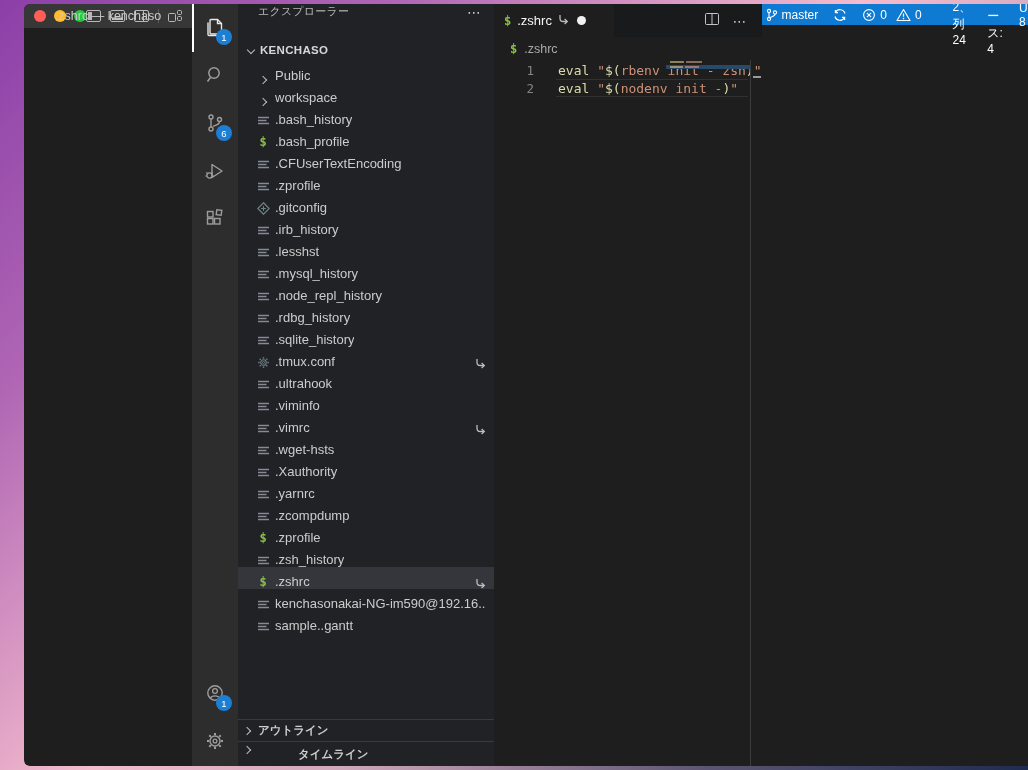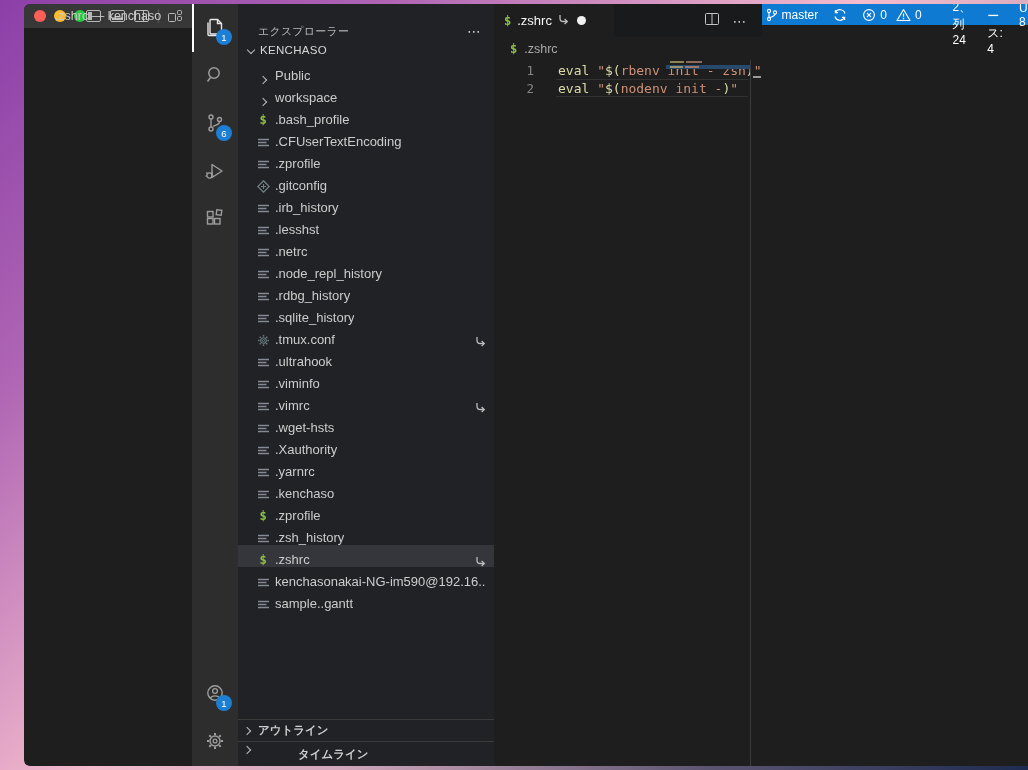--- a/index.html
+++ b/index.html
@@ -28,24 +28,24 @@
   .activitybar { width:46px; background:#2d2d2d; display:flex; flex-direction:column; align-items:center; flex:0 0 46px; }
   .act { width:46px; height:48px; display:flex; align-items:center; justify-content:center; position:relative; color:#9d9d9d; }
   .act.active { color:#e7e7e7; }
   .act.active::before { content:""; position:absolute; left:0; top:0; bottom:0; width:2px; background:#ffffff; }
   .badge { position:absolute; right:6px; bottom:7px; min-width:16px; height:16px; border-radius:9px;
     background:#1d7fd4; color:#fff; font-size:9.5px; display:flex; align-items:center; justify-content:center; padding:0 3px; }
   .act-spacer { flex:1; }
 
   
   .sidebar { width:256px; background:#212226; display:flex; flex-direction:column; flex:0 0 256px; min-height:0; }
-  .sb-header { height:35px; display:flex; align-items:flex-end; padding:0 12px 0 20px; flex:0 0 35px; }
+  .sb-header { height:35px; display:flex; align-items:flex-start; padding:0 12px 0 20px; flex:0 0 35px; }
   .sb-title { font-size:11px; color:#b8b8b8; letter-spacing:.2px; }
   .sb-more { margin-left:auto; color:#cccccc; font-size:14px; letter-spacing:1px; cursor:pointer; }
-  .sb-root { height:22px; display:flex; align-items:center; padding-left:4px; font-weight:normal; font-size:11.5px; color:#d7d7d7; letter-spacing:.3px; }
+  .sb-root { height:22px; display:flex; align-items:center; padding-left:4px; font-weight:bold; font-size:11.5px; color:#d7d7d7; letter-spacing:.3px; }
   .tree { flex:1; overflow:hidden; }
   .tree-row { height:22px; display:flex; align-items:flex-end; padding-left:16px; padding-right:8px; color:#cccccc; cursor:pointer; }
   .tree-row.selected { background:#34363c; }
   .tr-slot { width:18px; display:flex; align-items:center; justify-content:center; flex:0 0 18px; }
   .tr-label { margin-left:3px; white-space:nowrap; overflow:hidden; font-size:13px; }
   .tr-arrow { margin-left:auto; display:flex; }
   .chev { width:6px; height:6px; border-right:1.4px solid #bdbdbd; border-bottom:1.4px solid #bdbdbd; display:inline-block; }
   .chev.right { transform:rotate(-45deg); }
   .chev.down  { transform:rotate(45deg); }
   .dollar { color:#8dc149; font-family:"DejaVu Sans Mono",monospace; font-weight:bold; font-size:12px; }
@@ -230,20 +230,32 @@
               <span class="tr-label">Public</span>
             </div>
             <div class="tree-row">
               <span class="tr-slot icon-slot">
                 <span class="chev right"></span>
               </span>
               <span class="tr-label">workspace</span>
             </div>
             <div class="tree-row">
               <span class="tr-slot icon-slot">
+                <svg width="13" height="13" viewBox="0 0 13 13">
+                  <g stroke="#858b94" stroke-width="1.5">
+                    <line x1="1" y1="3.5" x2="12" y2="3.5"></line>
+                    <line x1="1" y1="6.5" x2="9.5" y2="6.5"></line>
+                    <line x1="1" y1="9.5" x2="12" y2="9.5"></line>
+                  </g>
+                </svg>
+              </span>
+              <span class="tr-label">.bash_history</span>
+            </div>
+            <div class="tree-row">
+              <span class="tr-slot icon-slot">
                 <span class="dollar">$</span>
               </span>
               <span class="tr-label">.bash_profile</span>
             </div>
             <div class="tree-row">
               <span class="tr-slot icon-slot">
                 <svg width="13" height="13" viewBox="0 0 13 13">
                   <g stroke="#858b94" stroke-width="1.5">
                     <line x1="1" y1="3.5" x2="12" y2="3.5"></line>
                     <line x1="1" y1="6.5" x2="9.5" y2="6.5"></line>
@@ -301,21 +313,21 @@
             <div class="tree-row">
               <span class="tr-slot icon-slot">
                 <svg width="13" height="13" viewBox="0 0 13 13">
                   <g stroke="#858b94" stroke-width="1.5">
                     <line x1="1" y1="3.5" x2="12" y2="3.5"></line>
                     <line x1="1" y1="6.5" x2="9.5" y2="6.5"></line>
                     <line x1="1" y1="9.5" x2="12" y2="9.5"></line>
                   </g>
                 </svg>
               </span>
-              <span class="tr-label">.netrc</span>
+              <span class="tr-label">.mysql_history</span>
             </div>
             <div class="tree-row">
               <span class="tr-slot icon-slot">
                 <svg width="13" height="13" viewBox="0 0 13 13">
                   <g stroke="#858b94" stroke-width="1.5">
                     <line x1="1" y1="3.5" x2="12" y2="3.5"></line>
                     <line x1="1" y1="6.5" x2="9.5" y2="6.5"></line>
                     <line x1="1" y1="9.5" x2="12" y2="9.5"></line>
                   </g>
                 </svg>
@@ -452,21 +464,21 @@
             <div class="tree-row">
               <span class="tr-slot icon-slot">
                 <svg width="13" height="13" viewBox="0 0 13 13">
                   <g stroke="#858b94" stroke-width="1.5">
                     <line x1="1" y1="3.5" x2="12" y2="3.5"></line>
                     <line x1="1" y1="6.5" x2="9.5" y2="6.5"></line>
                     <line x1="1" y1="9.5" x2="12" y2="9.5"></line>
                   </g>
                 </svg>
               </span>
-              <span class="tr-label">.kenchaso</span>
+              <span class="tr-label">.zcompdump</span>
             </div>
             <div class="tree-row">
               <span class="tr-slot icon-slot">
                 <span class="dollar">$</span>
               </span>
               <span class="tr-label">.zprofile</span>
             </div>
             <div class="tree-row">
               <span class="tr-slot icon-slot">
                 <svg width="13" height="13" viewBox="0 0 13 13">

